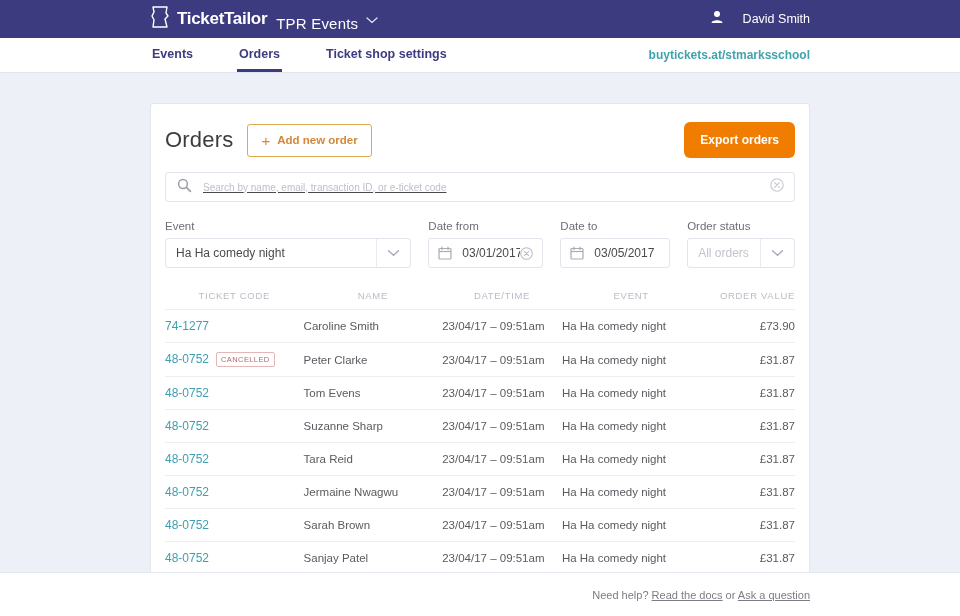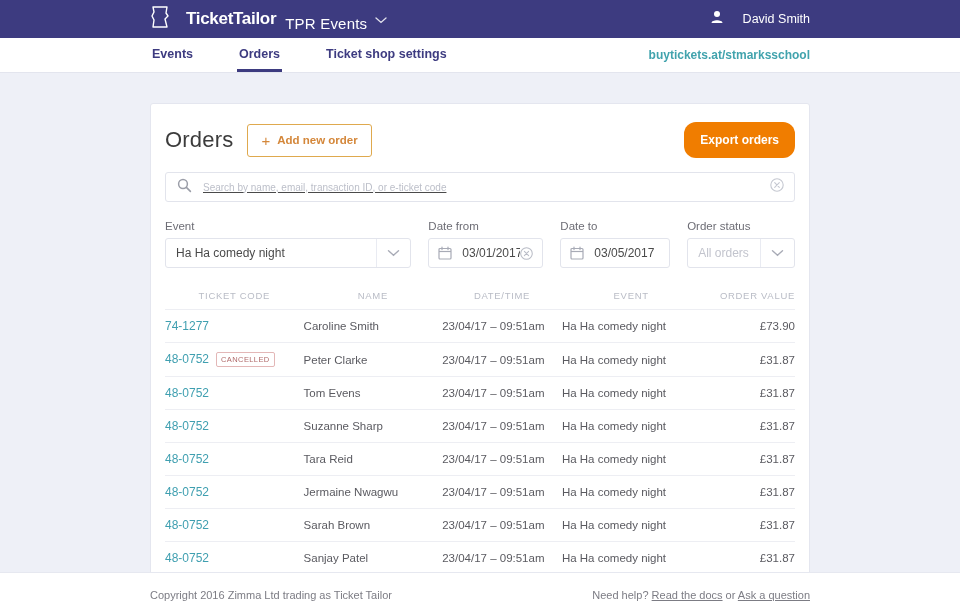--- a/index.html
+++ b/index.html
@@ -13,21 +13,21 @@
 
   
   .topbar {
     height: 38px;
     background: #3d3b80;
     display: flex;
     align-items: center;
     padding: 0 150px;
     position: relative;
   }
-  .brand { display: flex; align-items: center; gap: 16px; }
+  .brand { display: flex; align-items: center; gap: 7px; }
   .logo-mark { display: block; }
   .brand-name {
     color: #ffffff;
     font-size: 17px;
     font-weight: bold;
     letter-spacing: -0.3px;
   }
   .account-name {
     color: #ffffff;
     font-size: 15px;
@@ -112,21 +112,21 @@
     align-items: center;
     gap: 7px;
     font-family: "Liberation Sans", sans-serif;
   }
   .plus-glyph { font-size: 15px; font-weight: normal; line-height: 1; color: #d4873a; }
   .btn-export {
     margin-left: auto;
     background: #f07d00;
     border: none;
     color: #ffffff;
-    border-radius: 12px;
+    border-radius: 6px;
     font-size: 12px;
     font-weight: bold;
     padding: 11px 16px;
     cursor: pointer;
     font-family: "Liberation Sans", sans-serif;
   }
 
   
   .search-row {
     border: 1px solid #e2e4ec;
@@ -461,20 +461,19 @@
             <td class="col-event">Ha Ha comedy night</td>
             <td class="col-value num">£31.87</td>
           </tr>
         </tbody>
     </table>
 
   </div>
 </div>
 
 <div class="footer">
-  <span>Copyright 2016 Zimma Ltd trading as Ticket Tailor</span>
   <span class="footer-right">
     <span>Need help?</span>
     <span class="footer-link">Read the docs</span>
     <span>or</span>
     <span class="footer-link">Ask a question</span>
   </span>
 </div>
 
 </body></html>

